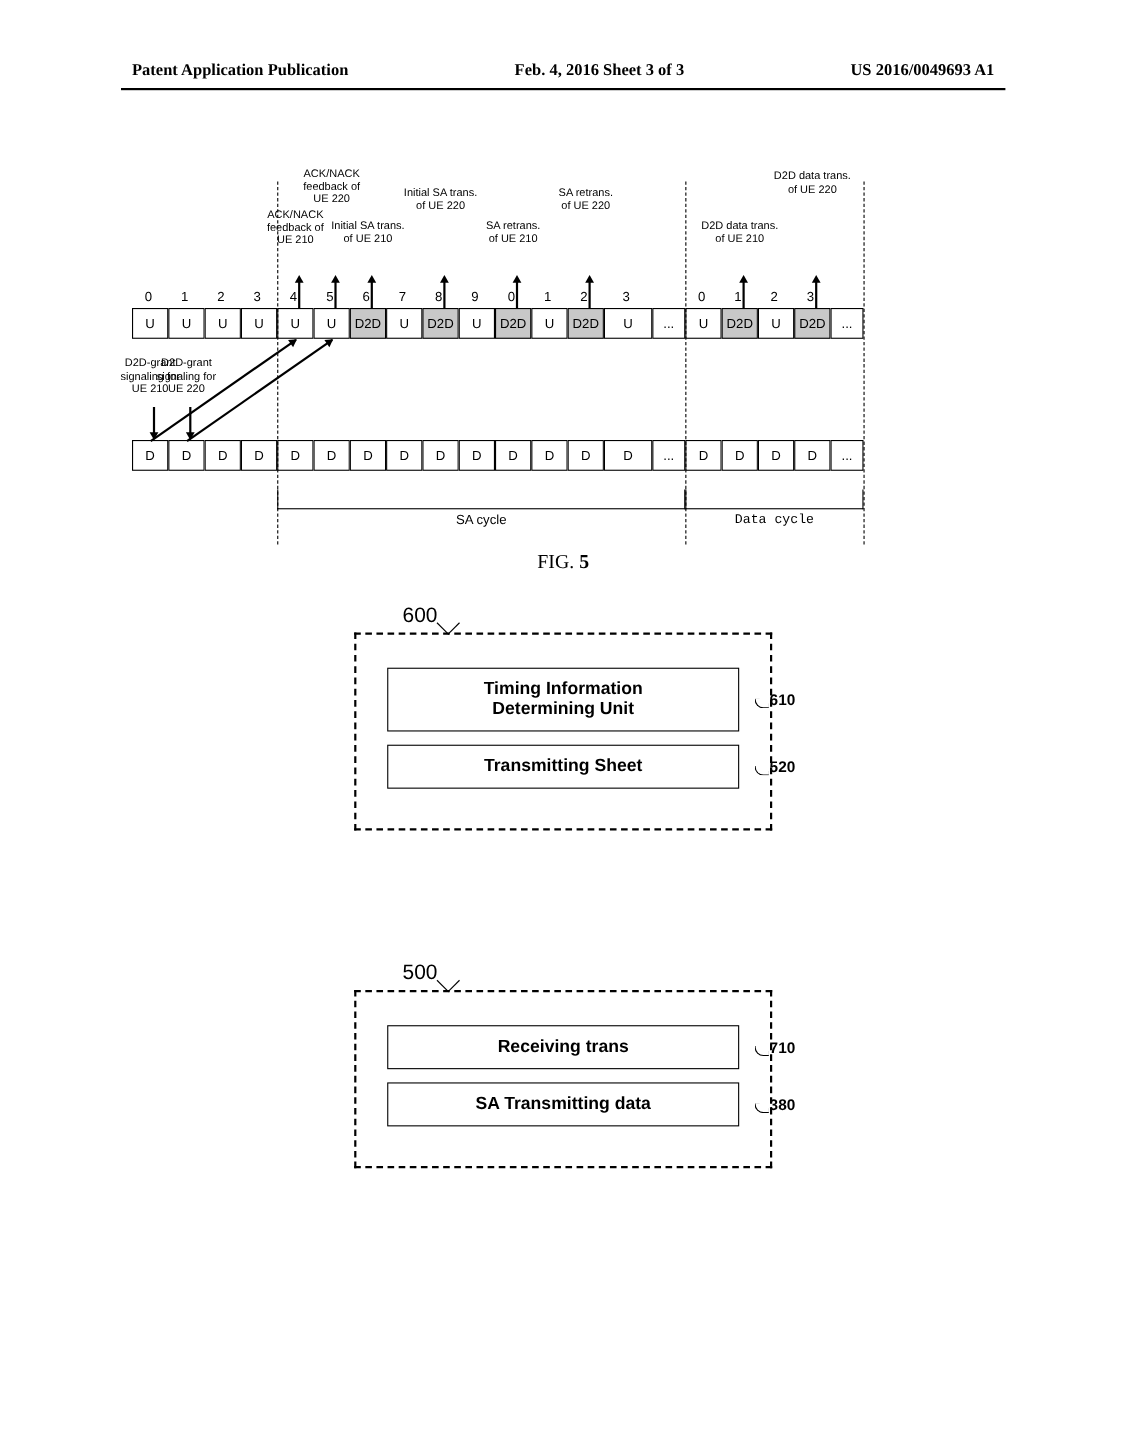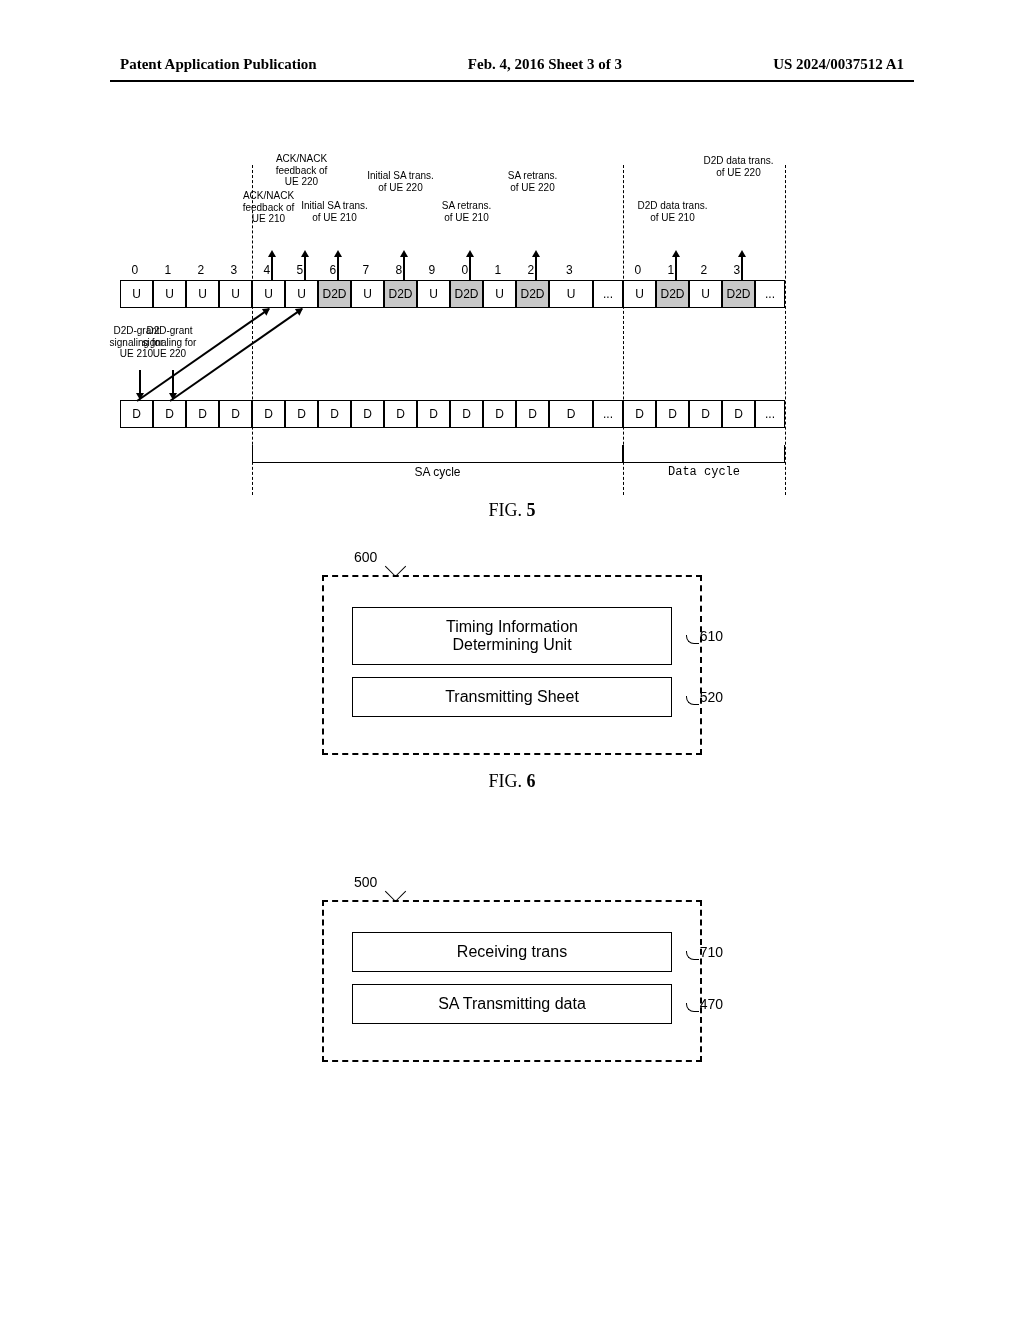--- a/index.html
+++ b/index.html
@@ -92,59 +92,60 @@
   
   .blockfig {
     position: relative;
     margin: 0 auto;
     width: 380px;
   }
   .dashed-box {
     border: 2px dashed #000;
     padding: 18px 28px 24px 28px;
     position: relative;
+    font-weight: bold;
   }
   .unit-box {
     border: 1.5px solid #000;
     padding: 10px 8px;
     text-align: center;
     font-family: Arial, sans-serif;
     font-size: 16px;
     margin: 12px 0;
     position: relative;
   }
   .unit-ref {
     position:absolute; right: -52px; top: 50%; transform: translateY(-50%);
     font-family: Arial, sans-serif; font-size: 14px;
   }
   .unit-ref::before {
     content:""; position:absolute; left:-14px; top: 7px; width: 12px; height: 8px;
     border-bottom: 1.5px solid #000; border-left: 1.5px solid #000;
     border-bottom-left-radius: 8px;
   }
   .fig-ref-600 {
-    position:absolute; top: -26px; left: 32px;
-    font-family: Arial, sans-serif; font-size: 14px;
+    position:absolute; top: -26px; left: 44px;
+    font-family: Arial, sans-serif; font-size: 19px;
   }
   .fig-ref-600::after {
     content:""; position:absolute; left: 34px; top: 10px; width: 14px; height: 14px;
     border-top: 1.5px solid #000; border-right: 1.5px solid #000;
     transform: rotate(135deg);
   }
   .fig6 { position:absolute; top: 575px; left: 0; width: 1024px; }
   .fig7 { position:absolute; top: 900px; left: 0; width: 1024px; }
 
 </style>
 </head>
 <body>
 
 <div class="header">
   <span>Patent Application Publication</span>
   <span>Feb. 4, 2016  Sheet 3 of 3</span>
-  <span>US 2024/0037512 A1</span>
+  <span>US 2016/0049693 A1</span>
 </div>
 <div class="header-rule"></div>
 
 <div class="fig5">
   <div class="f5rows" id="f5rows">
       <div class="row-top">
         <div class="cell" style="width: 33px;">U</div>
         <div class="cell" style="width: 33px;">U</div>
         <div class="cell" style="width: 33px;">U</div>
         <div class="cell" style="width: 33px;">U</div>
@@ -261,33 +262,30 @@
       <div class="unit-box">
         <span style="white-space:pre-line">Timing Information
 Determining Unit</span>
         <span class="unit-ref">610</span>
       </div>
       <div class="unit-box">
         <span style="white-space:pre-line">Transmitting Sheet</span>
         <span class="unit-ref">520</span>
       </div>
     </div>
-    <div class="fig-caption">
-      <span>FIG. </span><b>6</b>
-    </div>
   </div>
 </div>
 
 <div class="fig7">
   <div class="blockfig">
     <div class="fig-ref-600">500</div>
     <div class="dashed-box">
       <div class="unit-box">
         <span style="white-space:pre-line">Receiving trans</span>
         <span class="unit-ref">710</span>
       </div>
       <div class="unit-box">
         <span style="white-space:pre-line">SA Transmitting data</span>
-        <span class="unit-ref">470</span>
+        <span class="unit-ref">380</span>
       </div>
     </div>
   </div>
 </div>
 
 </body></html>

